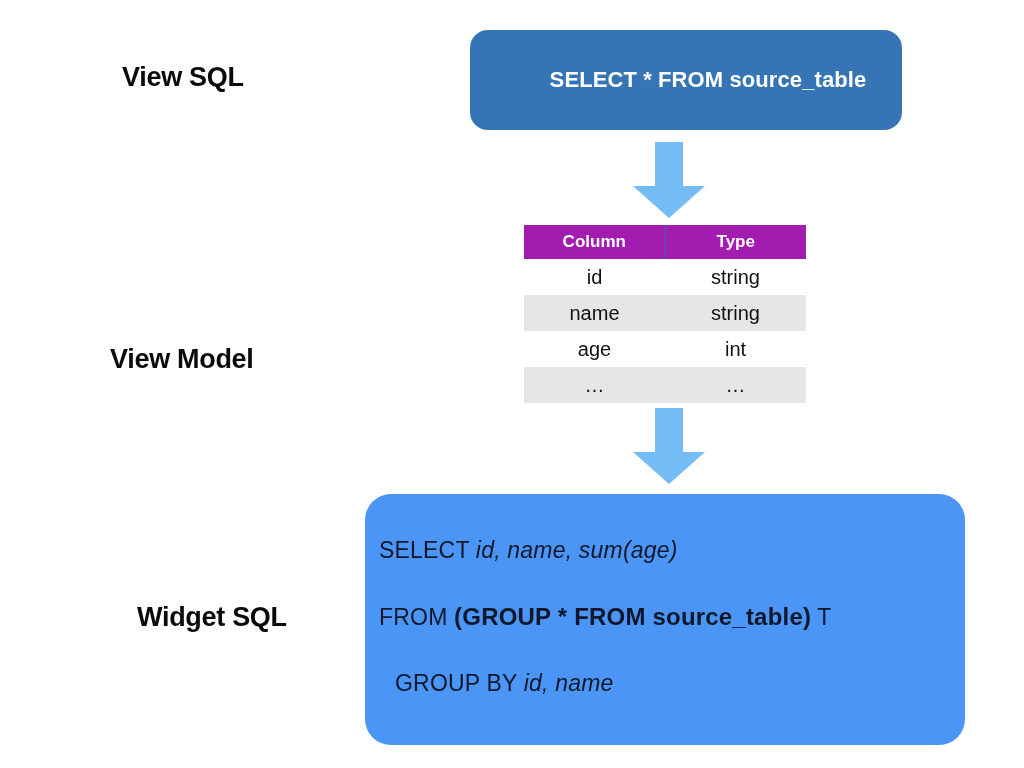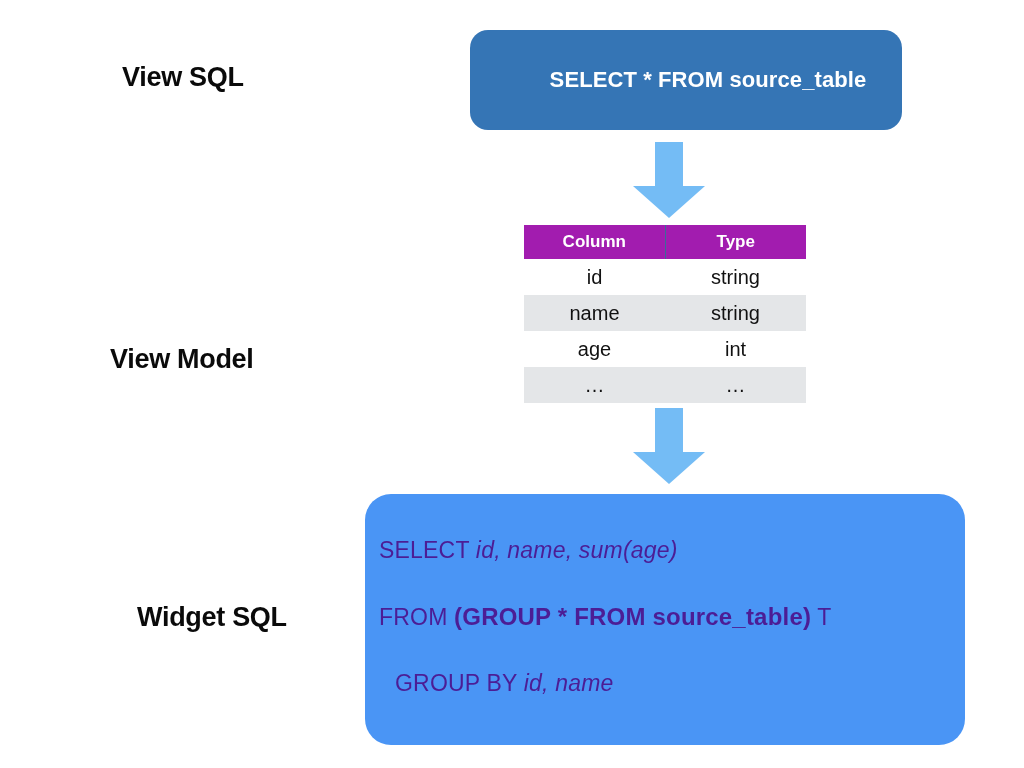--- a/index.html
+++ b/index.html
@@ -105,21 +105,21 @@
     top: 494px;
     width: 600px;
     height: 251px;
     background: #4a95f5;
     border-radius: 26px;
   }
   .sql-line {
     position: absolute;
     left: 14px;
     font-size: 23px;
-    color: #4c1d95;
+    color: #0f172a;
     white-space: nowrap;
     letter-spacing: 0.2px;
   }
   #sql-line-1 { top: 43px; }
   #sql-line-2 { top: 109px; }
   #sql-line-3 { top: 176px; margin-left: 16px; }
   .sql-em   { font-style: italic; }
   .sql-strong { font-weight: bold; font-size: 24px; }
 </style>
 </head>

